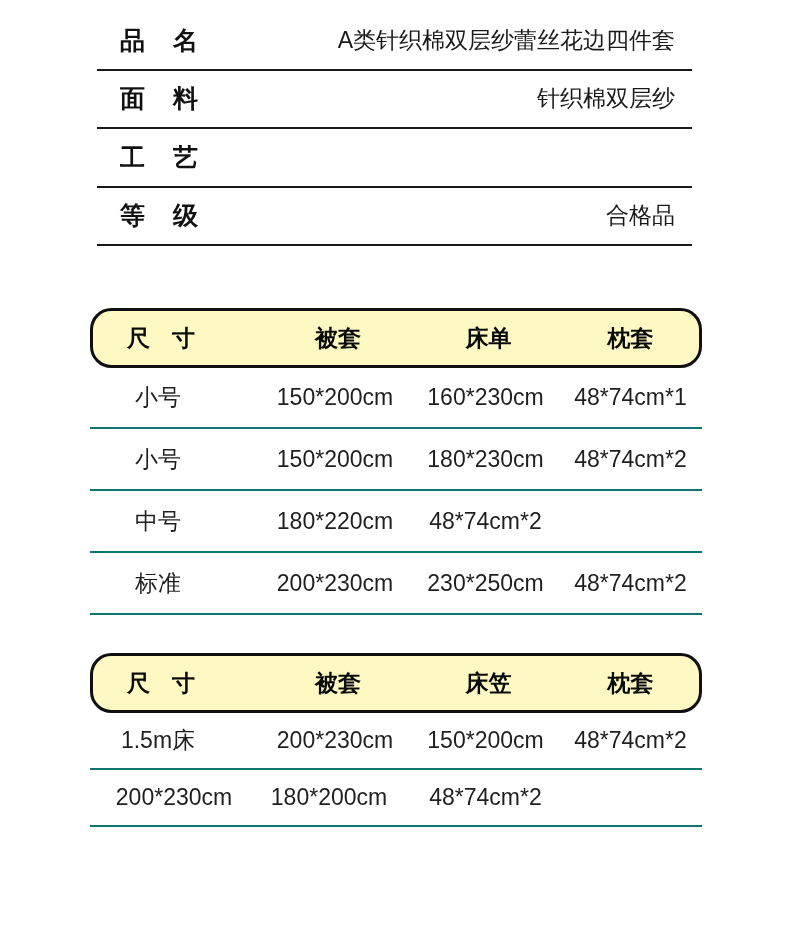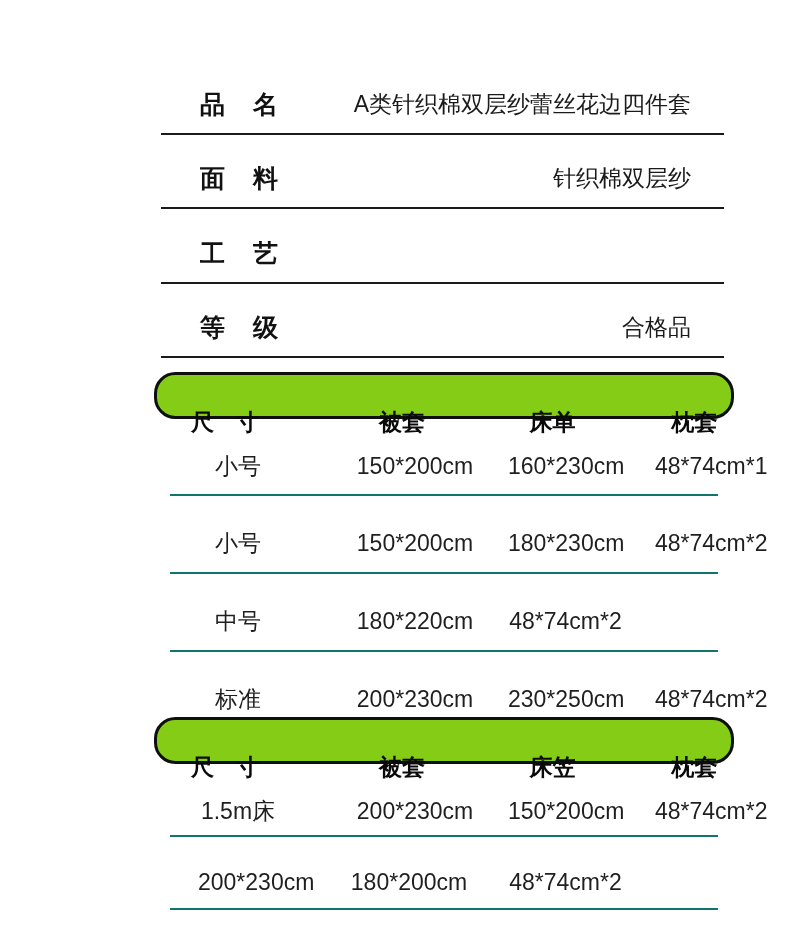--- a/index.html
+++ b/index.html
@@ -1,15 +1,15 @@
 <!DOCTYPE html>
 <html><head>
 <meta charset="utf-8">
 <style>
-  * { margin: 16px; padding: 0; box-sizing: border-box; }
+  * { margin: 0; padding: 0; box-sizing: border-box; }
   html, body {
     width: 790px; height: 952px;
     background: #ffffff;
     font-family: "Liberation Sans", "DejaVu Sans", sans-serif;
     position: relative;
     overflow: hidden;
   }
 
   
   .attrs {
@@ -46,24 +46,24 @@
   
   .size-table {
     position: absolute;
     left: 90px;
     width: 612px;
   }
   .size-table.t1 { top: 308px; }
   .size-table.t2 { top: 653px; }
 
   .pill {
-    height: 47px;
+    height: 60px;
     border: 3px solid #0f0f0f;
     border-radius: 21.5px;
-    background: #84cc16;
+    background: #fef9c3;
     display: grid;
     grid-template-columns: 156px 166px 147px 137px;
     align-items: center;
   }
   .pill .hcell {
     text-align: center;
     font-size: 23px;
     font-weight: 700;
     color: #0a0a0a;
     white-space: nowrap;

